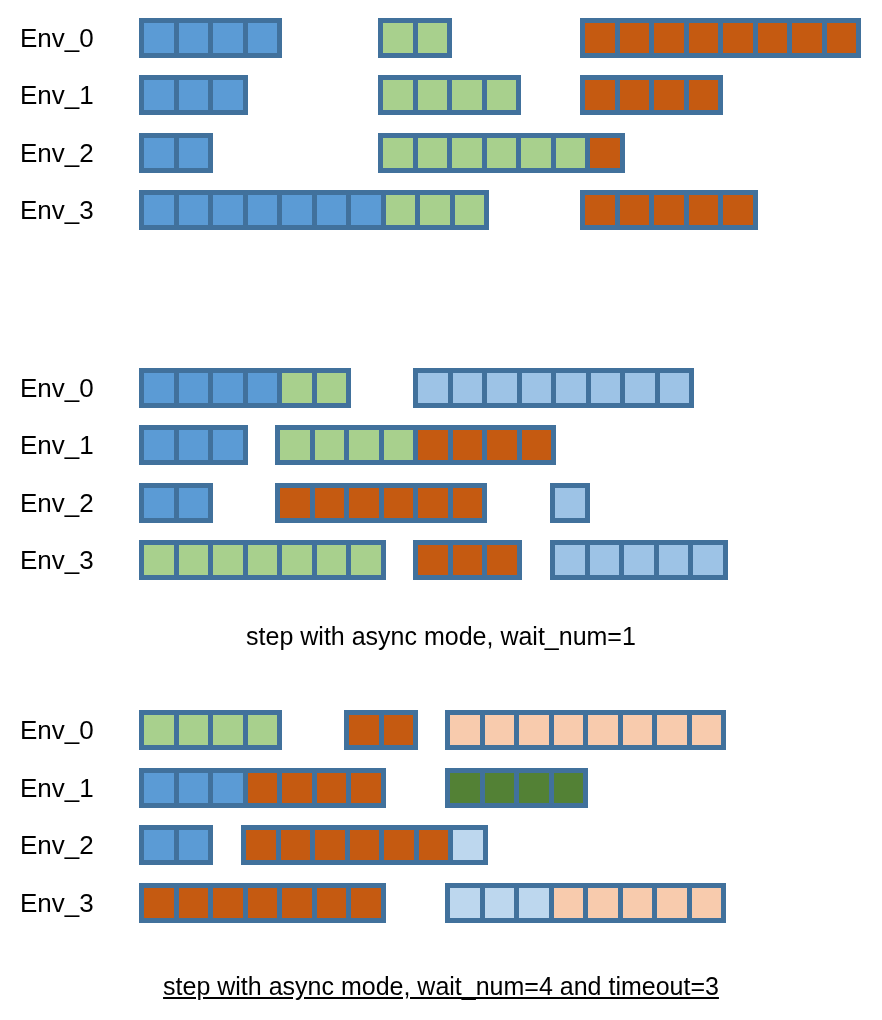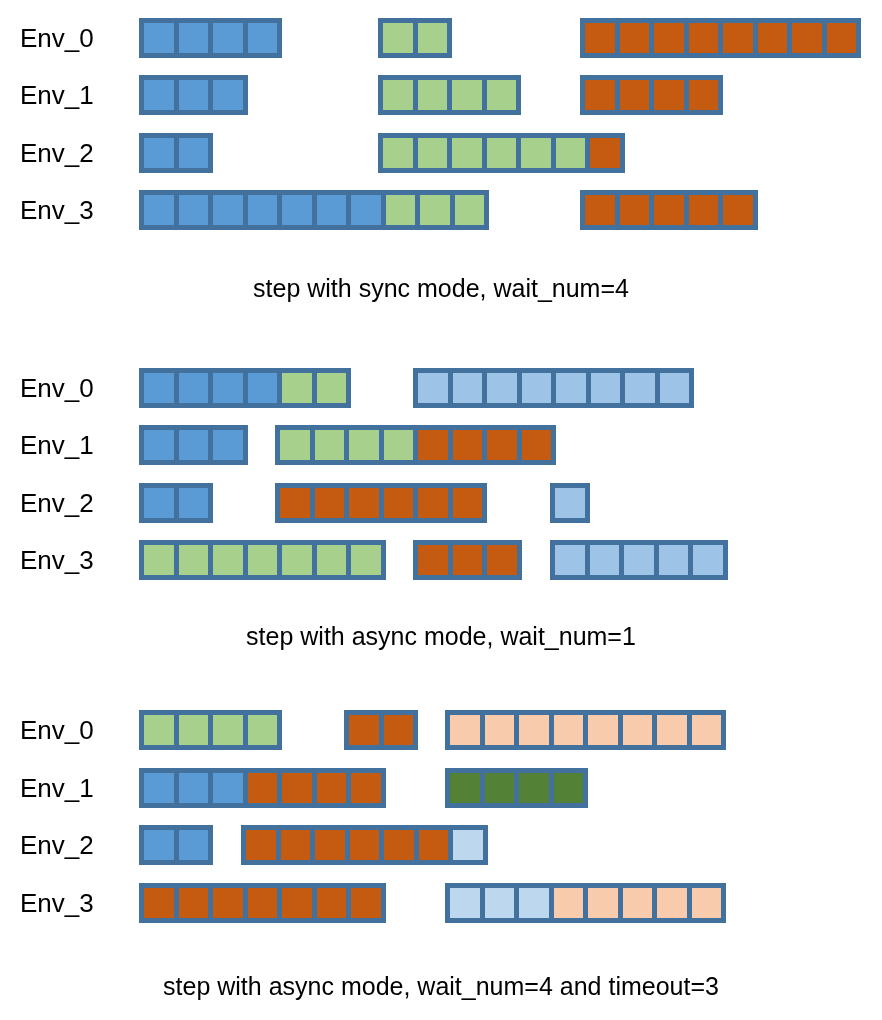--- a/index.html
+++ b/index.html
@@ -297,16 +297,15 @@
             <div class="cell" style="background: rgb(189, 215, 238);"></div>
             <div class="cell" style="background: rgb(248, 203, 173);"></div>
             <div class="cell" style="background: rgb(248, 203, 173);"></div>
             <div class="cell" style="background: rgb(248, 203, 173);"></div>
             <div class="cell" style="background: rgb(248, 203, 173);"></div>
             <div class="cell" style="background: rgb(248, 203, 173);"></div>
           </div>
         </div>
       </div>
     </div>
-  <div class="caption" style="top:274px;">step with sync mode, wait_num=4</div>
   <div class="caption" style="top:622px;">step with async mode, wait_num=1</div>
-  <div class="caption" style="top:972px;">step with async mode, wait_num=4 and timeout=3</div>
+  <div class="caption" style="top:972px;text-decoration:underline;">step with async mode, wait_num=4 and timeout=3</div>
 </div>
 
 </body></html>

